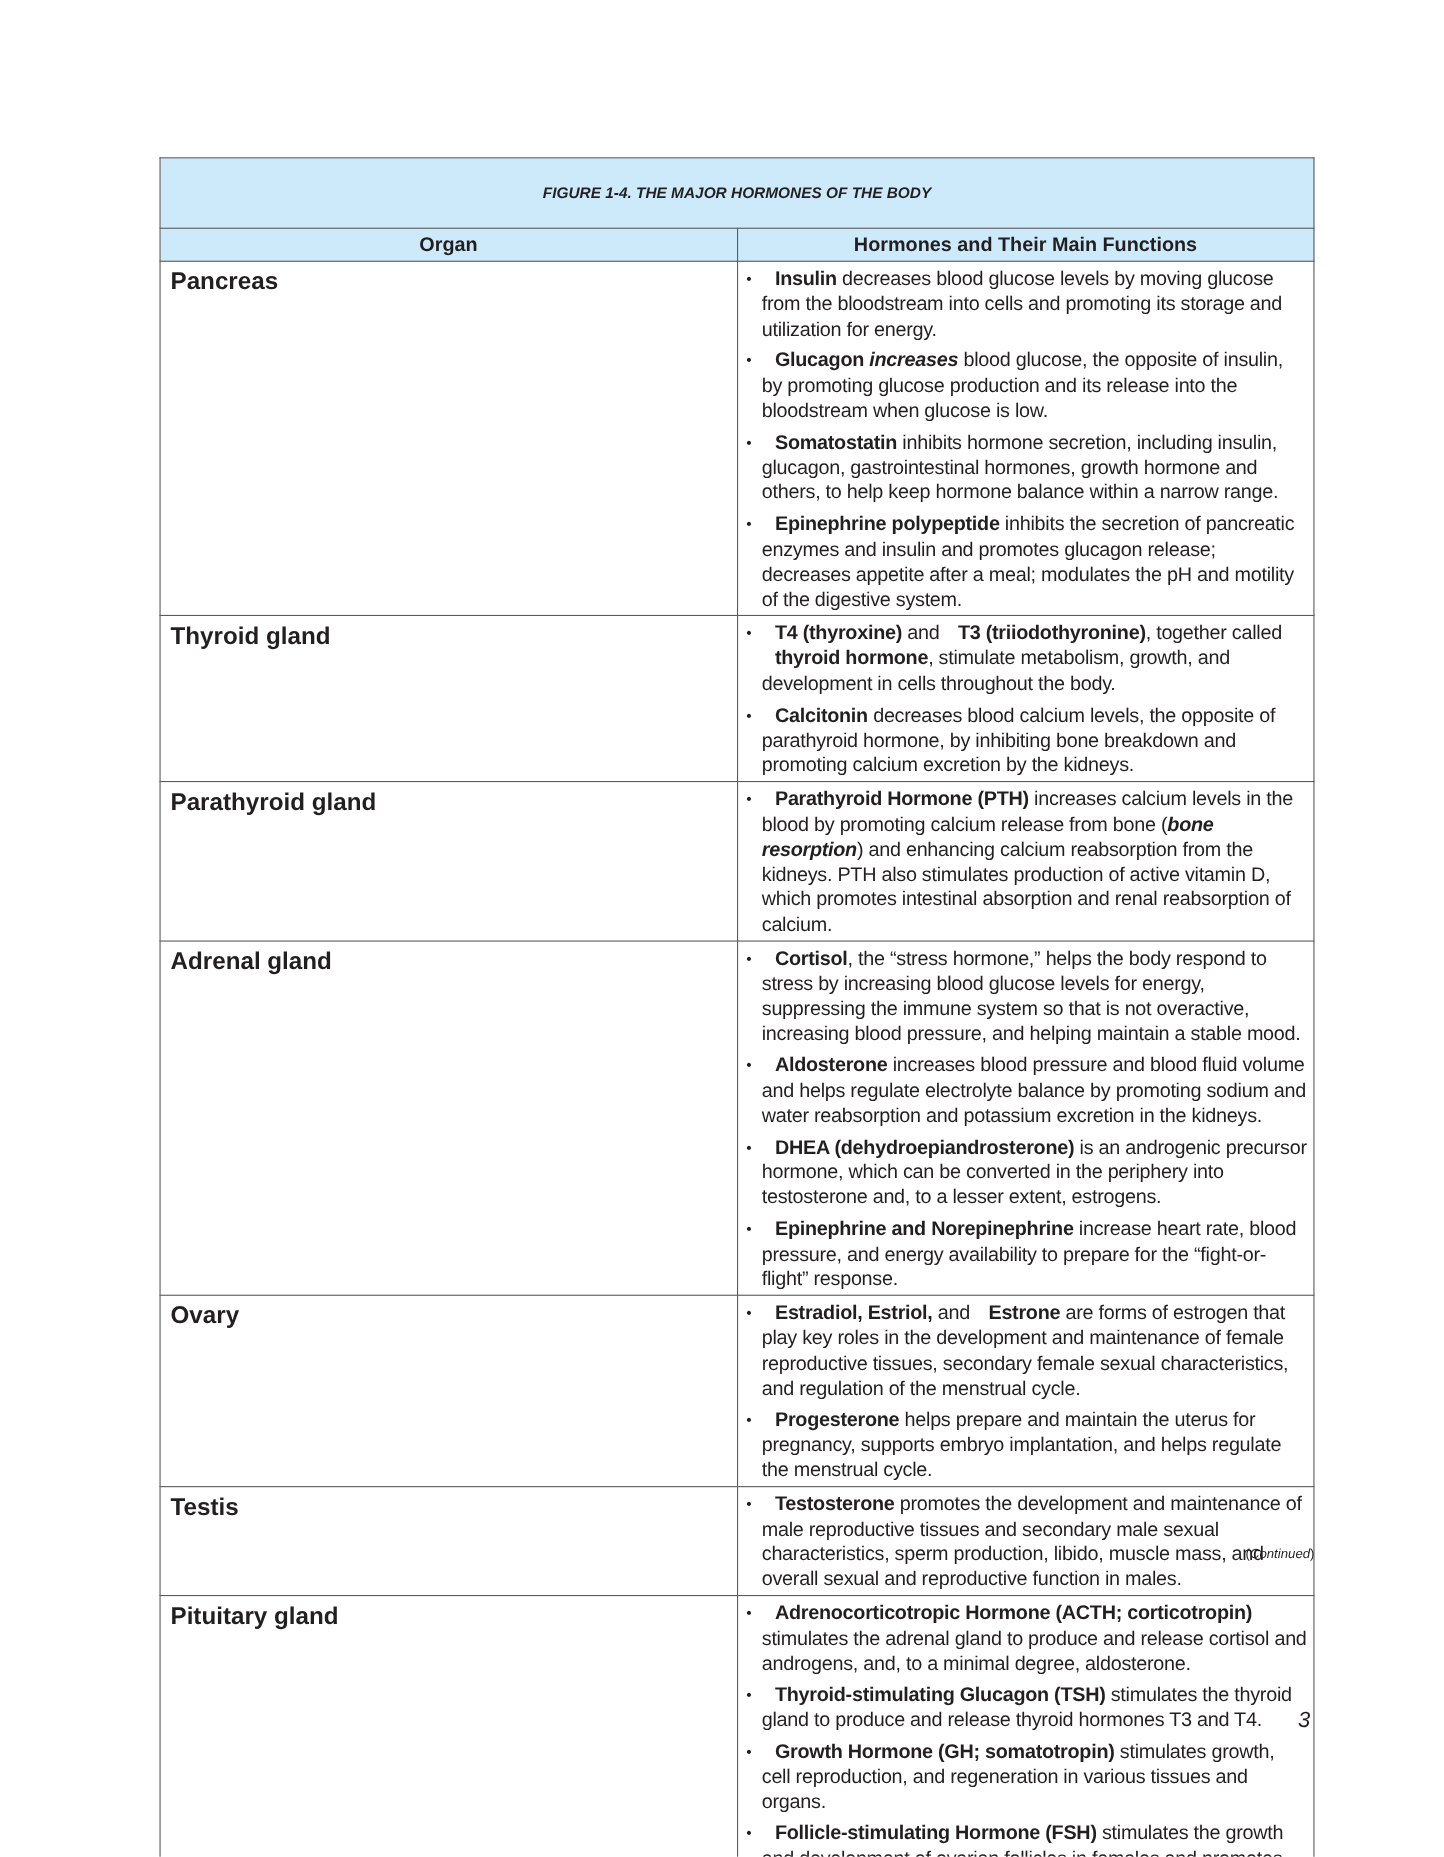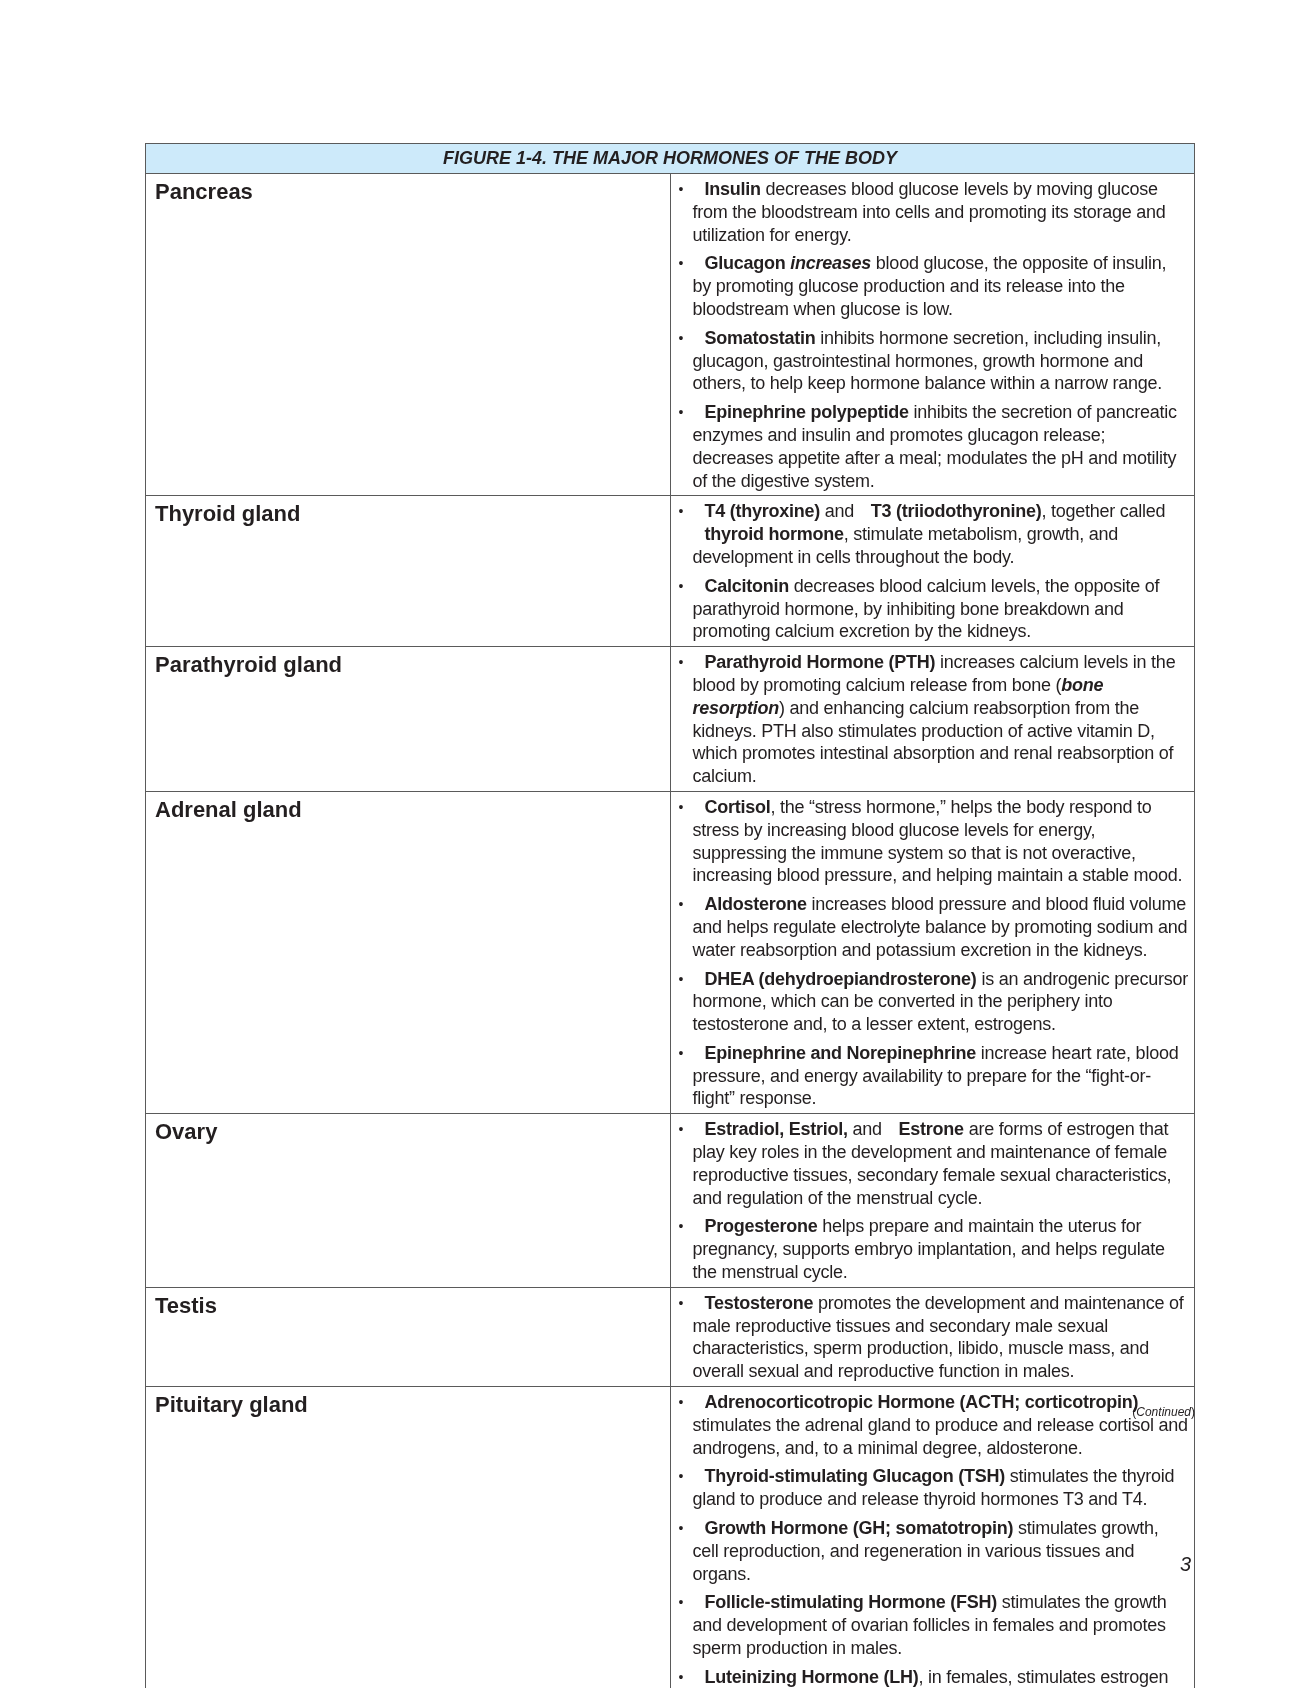--- a/index.html
+++ b/index.html
@@ -2,41 +2,45 @@
 <html><head>
 <meta charset="utf-8">
 <style>
   html, body { margin: 0; padding: 0; background: #ffffff; }
   body { width: 1313px; height: 1688px; position: relative; overflow: hidden;
          font-family: "Liberation Sans", sans-serif; color: #231f20; }
   .page-table { position: absolute; left: 145px; top: 143px; width: 1050px;
                 border-collapse: collapse; table-layout: fixed; }
   .page-table td, .page-table th { border: 1.5px solid #5a5a5a; vertical-align: top; }
   .title-cell { background: #cdeafa; text-align: center; font-weight: bold; font-style: italic;
-                font-size: 18px; height: 29px; padding: 0; line-height: 29px; }
+                font-size: 14px; height: 29px; padding: 17px; line-height: 29px; }
   .col-head { background: #cdeafa; text-align: center; font-weight: bold; font-size: 18px;
               height: 29px; padding: 0; line-height: 29px; }
   .organ-cell { width: 233px; font-weight: bold; font-size: 22px; padding: 6px 9px 4px 9px; line-height: 23px; }
   .func-cell { padding: 4px 6px 3px 8px; font-size: 18px; line-height: 22.8px; }
   .bullet { display: flex; margin-bottom: 6px; }
   .bullet:last-child { margin-bottom: 0; }
   .dot { width: 14px; flex: 0 0 14px; text-align: left; font-size: 14px; line-height: 22.8px; }
   .btxt { flex: 1; letter-spacing: -0.25px; }
   .btxt b { font-weight: bold; margin-left: 12px; }
   .btxt i { font-style: italic; font-weight: bold; }
   .continued { position: absolute; right: 118px; top: 1405px; font-size: 12px; }
   .page-num { position: absolute; left: 1180px; top: 1553px; font-size: 20px; font-style: italic; }
 </style>
 </head>
 <body>
 
 <table class="page-table">
   <thead>
     <tr>
       <th class="title-cell" colspan="2">FIGURE 1-4. THE MAJOR HORMONES OF THE BODY</th>
+    </tr>
+    <tr>
+      <th class="col-head" style="width:233px">Organ</th>
+      <th class="col-head">Hormones and Their Main Functions</th>
     </tr>
   </thead>
   <tbody id="table-body">
       <tr>
         <td class="organ-cell">Pancreas</td>
         <td class="func-cell">
           <div class="bullet">
             <span class="dot">•</span>
             <span class="btxt"><b>Insulin</b><span> decreases blood glucose levels by moving glucose from the bloodstream into cells and promoting its storage and utilization for energy.</span></span>
           </div>

